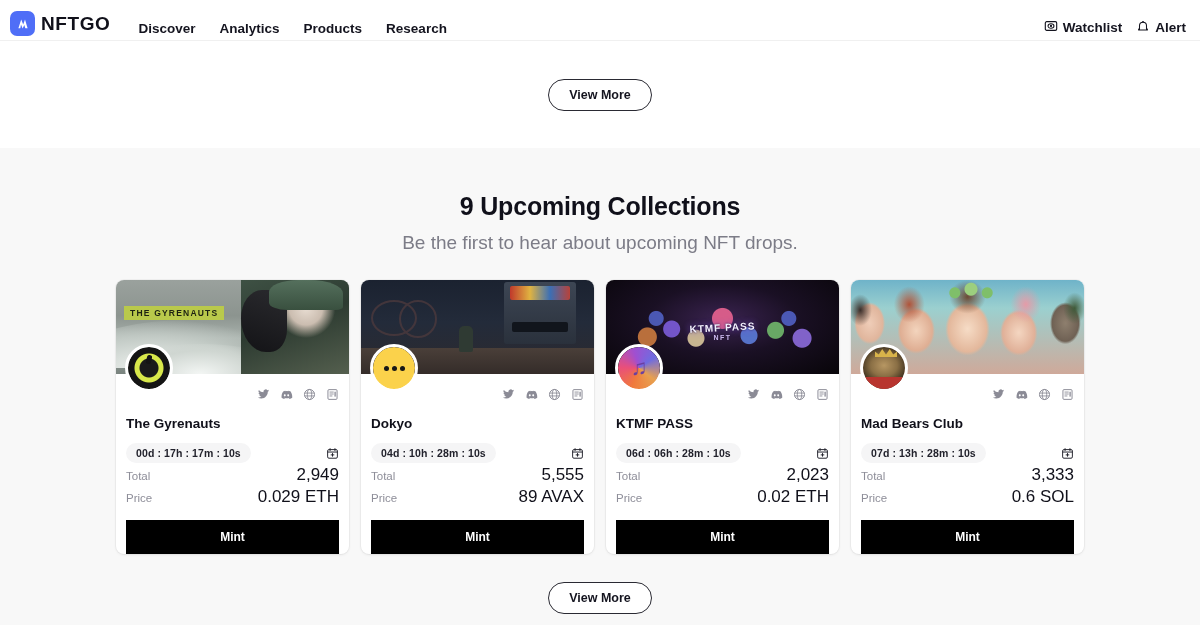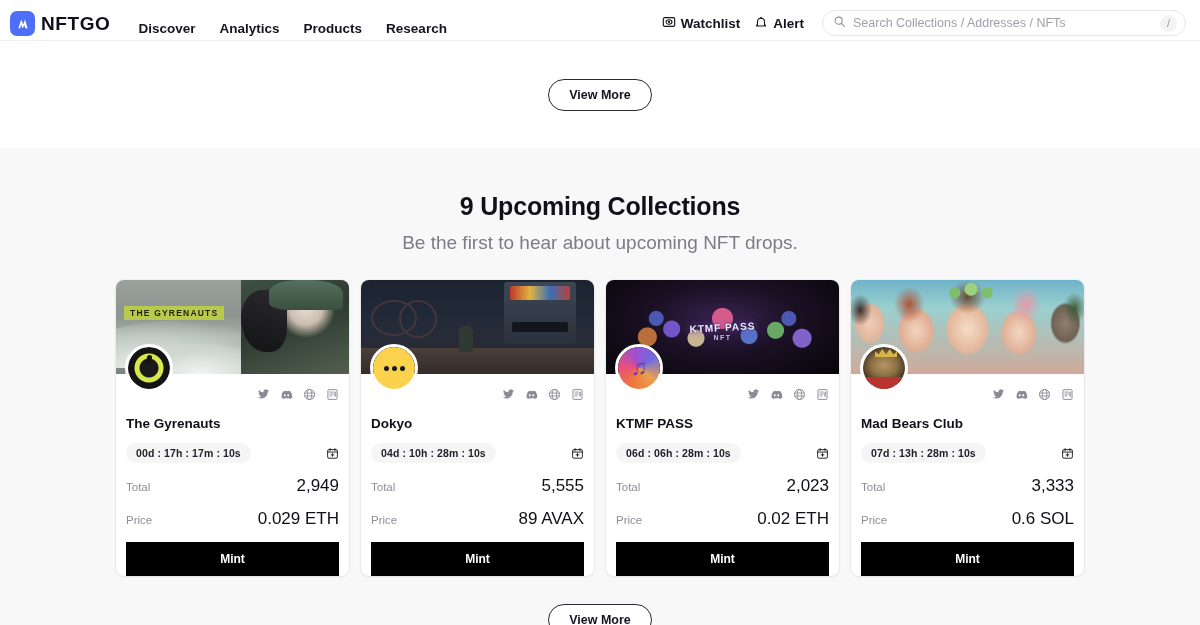--- a/index.html
+++ b/index.html
@@ -131,21 +131,21 @@
   }
   .timer-pill {
     background: #f5f5f6; border-radius: 11px;
     padding: 4px 10px;
     font-size: 10.5px; font-weight: 700; color: #22222c;
     letter-spacing: 0.1px;
   }
   .cal-icon { cursor: pointer; display: flex; }
   .stat-row {
     display: flex; justify-content: space-between; align-items: baseline;
-    margin-top: 13px;
+    margin-top: 2px;
   }
   .stat-label { font-size: 11.5px; color: #8e8e99; }
   .stat-value { font-size: 17px; font-weight: 400; color: #10101a; }
   .mint-btn {
     margin-top: 13px;
     height: 34px; width: 100%;
     background: #000000; color: #ffffff;
     border: none;
     font-family: "Liberation Sans", sans-serif;
     font-size: 12px; font-weight: 700;
@@ -364,30 +364,20 @@
         <span>
           <svg width="14" height="14" viewBox="0 0 16 16">
             <path d="M4 11.5 V7.6 a4 4 0 0 1 8 0 V11.5 H13 V12.6 H3 V11.5 Z" fill="none" stroke="#14141f" stroke-width="1.2" stroke-linejoin="round"></path>
             <path d="M7 3.4 h2" stroke="#14141f" stroke-width="1.2"></path>
             <path d="M8 2.2 v1.2" stroke="#14141f" stroke-width="1.2"></path>
           </svg>
         </span>
         <span>Alert</span>
       </div>
 
-      <div class="search-box">
-        <span>
-          <svg width="13" height="13" viewBox="0 0 16 16">
-            <circle cx="7" cy="7" r="4.4" fill="none" stroke="#8d8d98" stroke-width="1.3"></circle>
-            <path d="M10.3 10.3 L14 14" stroke="#8d8d98" stroke-width="1.3" stroke-linecap="round"></path>
-          </svg>
-        </span>
-        <input class="search-input" type="text" value="" placeholder="Search Collections / Addresses / NFTs" style="">
-        <span class="slash-key">/</span>
-      </div>
 
     </div>
   </div>
 
   <div class="top-band">
     <button class="btn-viewmore">View More</button>
   </div>
 
   <div class="gray-section">
 

